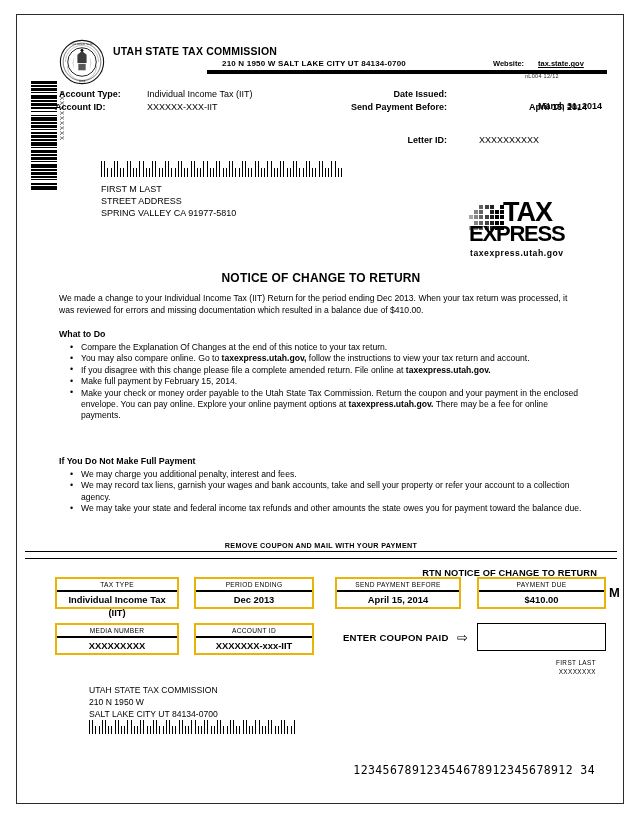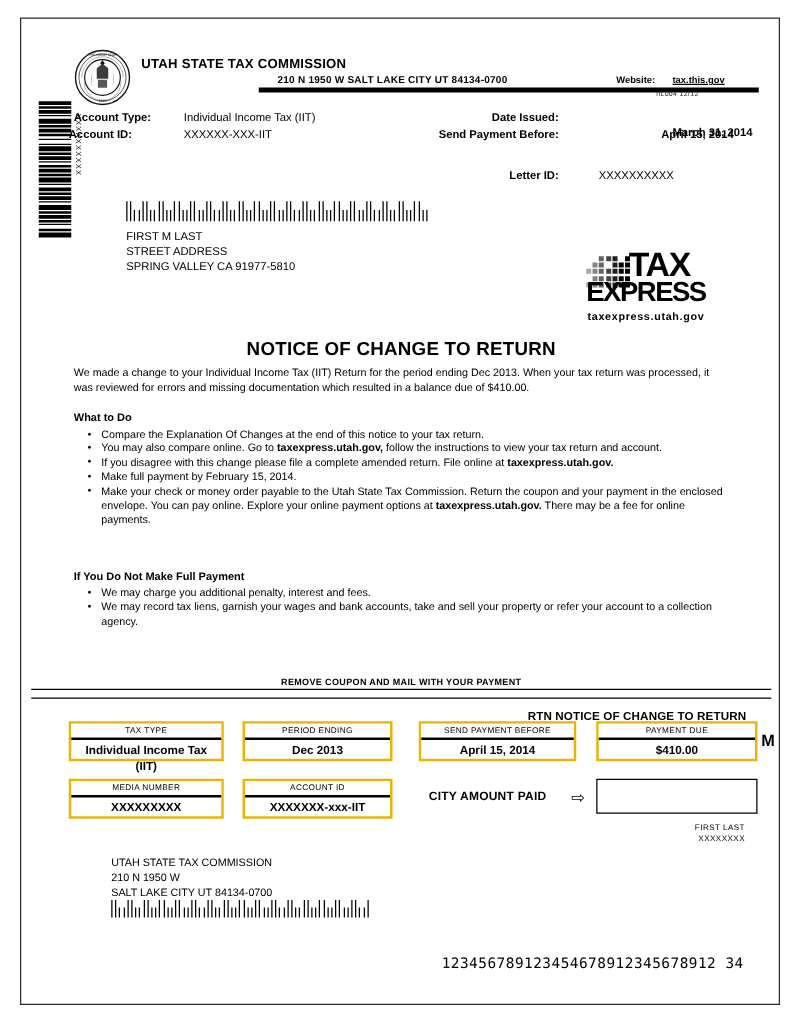--- a/index.html
+++ b/index.html
@@ -91,21 +91,21 @@
     font-size:22px;font-weight:bold;letter-spacing:-1.2px;
     line-height:27px;
   }
   .tx-url{
     position:absolute;left:1px;top:49px;
     font-size:8.6px;font-weight:bold;letter-spacing:.55px;
   }
   
   .notice-title{
     position:absolute;left:0;top:256px;width:608px;
-    text-align:center;font-size:15px;font-weight:bold;letter-spacing:.2px;
+    text-align:center;font-size:12px;font-weight:bold;letter-spacing:.2px;
   }
   .para{
     position:absolute;left:42px;top:278px;width:526px;
     font-size:8.6px;line-height:11.5px;
   }
   .sect-h{
     position:absolute;left:42px;
     font-size:8.8px;font-weight:bold;
   }
   .blist{
@@ -235,21 +235,21 @@
       <g stroke="#111" stroke-width="1" fill="none" opacity=".55">
         <path d="M14 50 a36 36 0 0 1 72 0"></path>
         <path d="M18 58 a32 32 0 0 0 64 0"></path>
       </g>
     </svg>
   </div>
 
   <div class="org">UTAH STATE TAX COMMISSION</div>
   <div class="addr-line">210 N 1950 W  SALT LAKE CITY   UT  84134-0700</div>
   <div class="web-lbl">Website:</div>
-  <div class="web-val">tax.this.gov</div>
+  <div class="web-val">tax.state.gov</div>
   <div class="rule"></div>
   <div class="revcode">nL004   12/12</div>
 
   <div class="ai b" style="left:42px;top:74px;">Account Type:</div>
   <div class="ai" style="left:130px;top:74px;">Individual Income Tax (IIT)</div>
   <div class="ai b" style="left:38px;top:87px;">Account ID:</div>
   <div class="ai" style="left:130px;top:87px;">XXXXXX-XXX-IIT</div>
 
   <div class="ai b r" style="left:290px;top:74px;width:140px;">Date Issued:</div>
   <div class="ai b r" style="left:455px;top:74px;width:130px;margin-top:12px;">March 31, 2014</div>
@@ -389,20 +389,21 @@
       <div class="li">You may also compare online. Go to <b>taxexpress.utah.gov,</b> follow the instructions to view your tax return and account.</div>
       <div class="li">If you disagree with this change please file a complete amended return. File online at <b>taxexpress.utah.gov.</b></div>
       <div class="li">Make full payment by February 15, 2014.</div>
       <div class="li">Make your check or money order payable to the Utah State Tax Commission. Return the coupon and your payment in the enclosed envelope. You can pay online. Explore your online payment options at <b>taxexpress.utah.gov.</b> There may be a fee for online payments.</div>
     </div>
 
   <div class="sect-h" style="top:441px;">If You Do Not Make Full Payment</div>
   <div class="blist" style="top:454px;" id="list2">
       <div class="li">We may charge you additional penalty, interest and fees.</div>
       <div class="li">We may record tax liens, garnish your wages and bank accounts, take and sell your property or refer your account to a collection agency.</div>
+      <div class="li">We may take your state and federal income tax refunds and other amounts the state owes you for payment toward the balance due.</div>
     </div>
 
   <div class="coup-rule" style="top:536px;"></div>
   <div class="coup-cap" style="top:526px;">REMOVE COUPON AND MAIL WITH YOUR PAYMENT</div>
   <div class="coup-rule" style="top:543px;"></div>
 
   <div class="rtn">RTN NOTICE OF CHANGE TO RETURN</div>
 
   <div class="cbox" style="left:38px;top:562px;width:124px;">
     <div class="hd">TAX TYPE</div>
@@ -425,21 +426,21 @@
 
   <div class="cbox" style="left:38px;top:608px;width:124px;">
     <div class="hd">MEDIA NUMBER</div>
     <div class="vl">XXXXXXXXX</div>
   </div>
   <div class="cbox" style="left:177px;top:608px;width:120px;">
     <div class="hd">ACCOUNT ID</div>
     <div class="vl">XXXXXXX-xxx-IIT</div>
   </div>
 
-  <div class="eap">CITY AMOUNT PAID</div>
+  <div class="eap">ENTER COUPON PAID</div>
   <div class="eap-arrow">⇨</div>
   <div class="amt-box"></div>
 
   <div class="payer">
     <div>FIRST LAST</div>
     <div>XXXXXXXX</div>
   </div>
 
   <div class="ret-addr">
     <div>UTAH STATE TAX COMMISSION</div>

